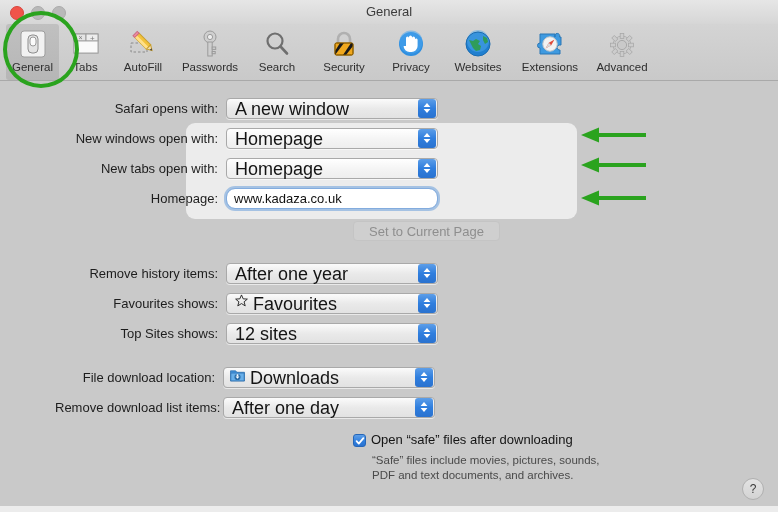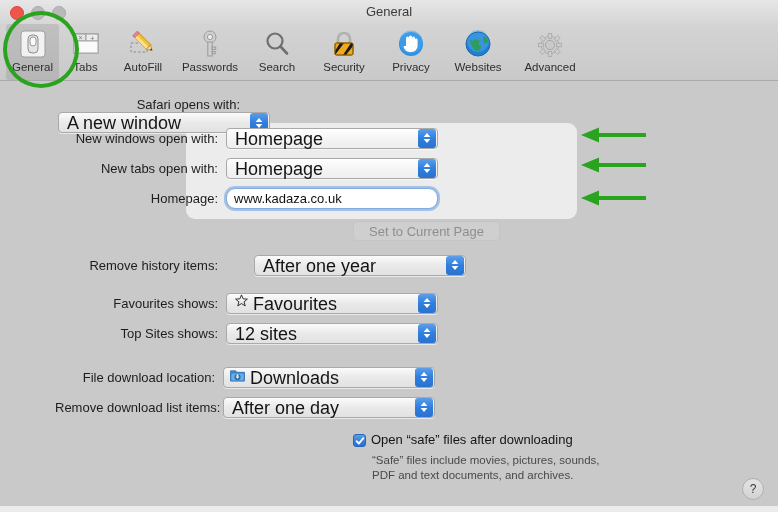--- a/index.html
+++ b/index.html
@@ -281,20 +281,31 @@
           <circle cx="15" cy="15" r="12" fill="#1f7fd0"></circle>
           <circle cx="15" cy="12" r="11" fill="#52a9ea" opacity="0.5"></circle>
           <path d="M6 11 l4 1 3 -2 4 2 -2 3 3 2 -1 4 -4 1 -3 -3 -2 -4 z" fill="#2f9c4a" opacity="0.9"></path>
           <path d="M20 7 l4 2 1 4 -3 2 -2 -4 z" fill="#2f9c4a" opacity="0.9"></path>
           <circle cx="15" cy="15" r="12" fill="none" stroke="#1a6bb0"></circle>
         </svg>
       </span>
       <span class="tb-label">Websites</span>
     </div>
 
+    <div class="tb-item w-wider">
+      <span class="tb-icon">
+        <svg width="30" height="30" viewBox="0 0 30 30">
+          <path d="M5 5 h8 a2.5 2.5 0 0 1 0 0 v0 h7 v3 a2.5 2.5 0 1 1 4.5 0 V8 h1.5 v8 h-1.5 a2.5 2.5 0 1 0 0 5 H25 v4 H5 v-6 a2.5 2.5 0 1 1 0-5 z" fill="#3f9ae0" stroke="#2b77b5"></path>
+          <circle cx="15" cy="15" r="7.2" fill="#f2f2f2" stroke="#c8c8c8"></circle>
+          <polygon points="19.5,10.5 16.2,16.2 10.5,19.5 13.8,13.8" fill="#e04a3a"></polygon>
+          <polygon points="10.5,19.5 13.8,13.8 16.2,16.2" fill="#d8d8d8"></polygon>
+        </svg>
+      </span>
+      <span class="tb-label">Extensions</span>
+    </div>
 
     <div class="tb-item w-wider">
       <span class="tb-icon">
         <svg width="30" height="30" viewBox="0 0 30 30">
           <g fill="#cccccc" stroke="#a8a8a8" stroke-width="0.8">
             <circle cx="15" cy="16" r="9"></circle>
             <rect x="13.2" y="4.5" width="3.6" height="5"></rect>
             <rect x="13.2" y="22.5" width="3.6" height="5"></rect>
             <rect x="3.5" y="14.2" width="5" height="3.6"></rect>
             <rect x="21.5" y="14.2" width="5" height="3.6"></rect>
@@ -308,21 +319,21 @@
       </span>
       <span class="tb-label">Advanced</span>
     </div>
 
   </div>
 
   <div id="content">
 
     <div id="highlight-panel"></div>
 
-    <div class="row" style="left:58px; top:16px;flex-direction:column;">
+    <div class="row" style="left:58px; top:16px;">
       <div class="row-label">Safari opens with:</div>
       <div class="popup">
         <span>A new window</span>
         <span class="stepper">
           <svg width="10" height="14" viewBox="0 0 10 14">
             <polygon points="5,2 8.4,6 1.6,6" fill="#ffffff"></polygon>
             <polygon points="5,12 8.4,8 1.6,8" fill="#ffffff"></polygon>
           </svg>
         </span>
       </div>
@@ -354,21 +365,21 @@
       </div>
     </div>
 
     <div class="row" style="left:58px; top:106px;">
       <div class="row-label">Homepage:</div>
       <div class="textfield">www.kadaza.co.uk</div>
     </div>
 
     <div class="pushbtn-disabled" style="left:353px; top:140px;">Set to Current Page</div>
 
-    <div class="row" style="left:58px; top:173px;gap:28px;">
+    <div class="row" style="left:58px; top:181px;">
       <div class="row-label">Remove history items:</div>
       <div class="popup">
         <span>After one year</span>
         <span class="stepper">
           <svg width="10" height="14" viewBox="0 0 10 14">
             <polygon points="5,2 8.4,6 1.6,6" fill="#ffffff"></polygon>
             <polygon points="5,12 8.4,8 1.6,8" fill="#ffffff"></polygon>
           </svg>
         </span>
       </div>

